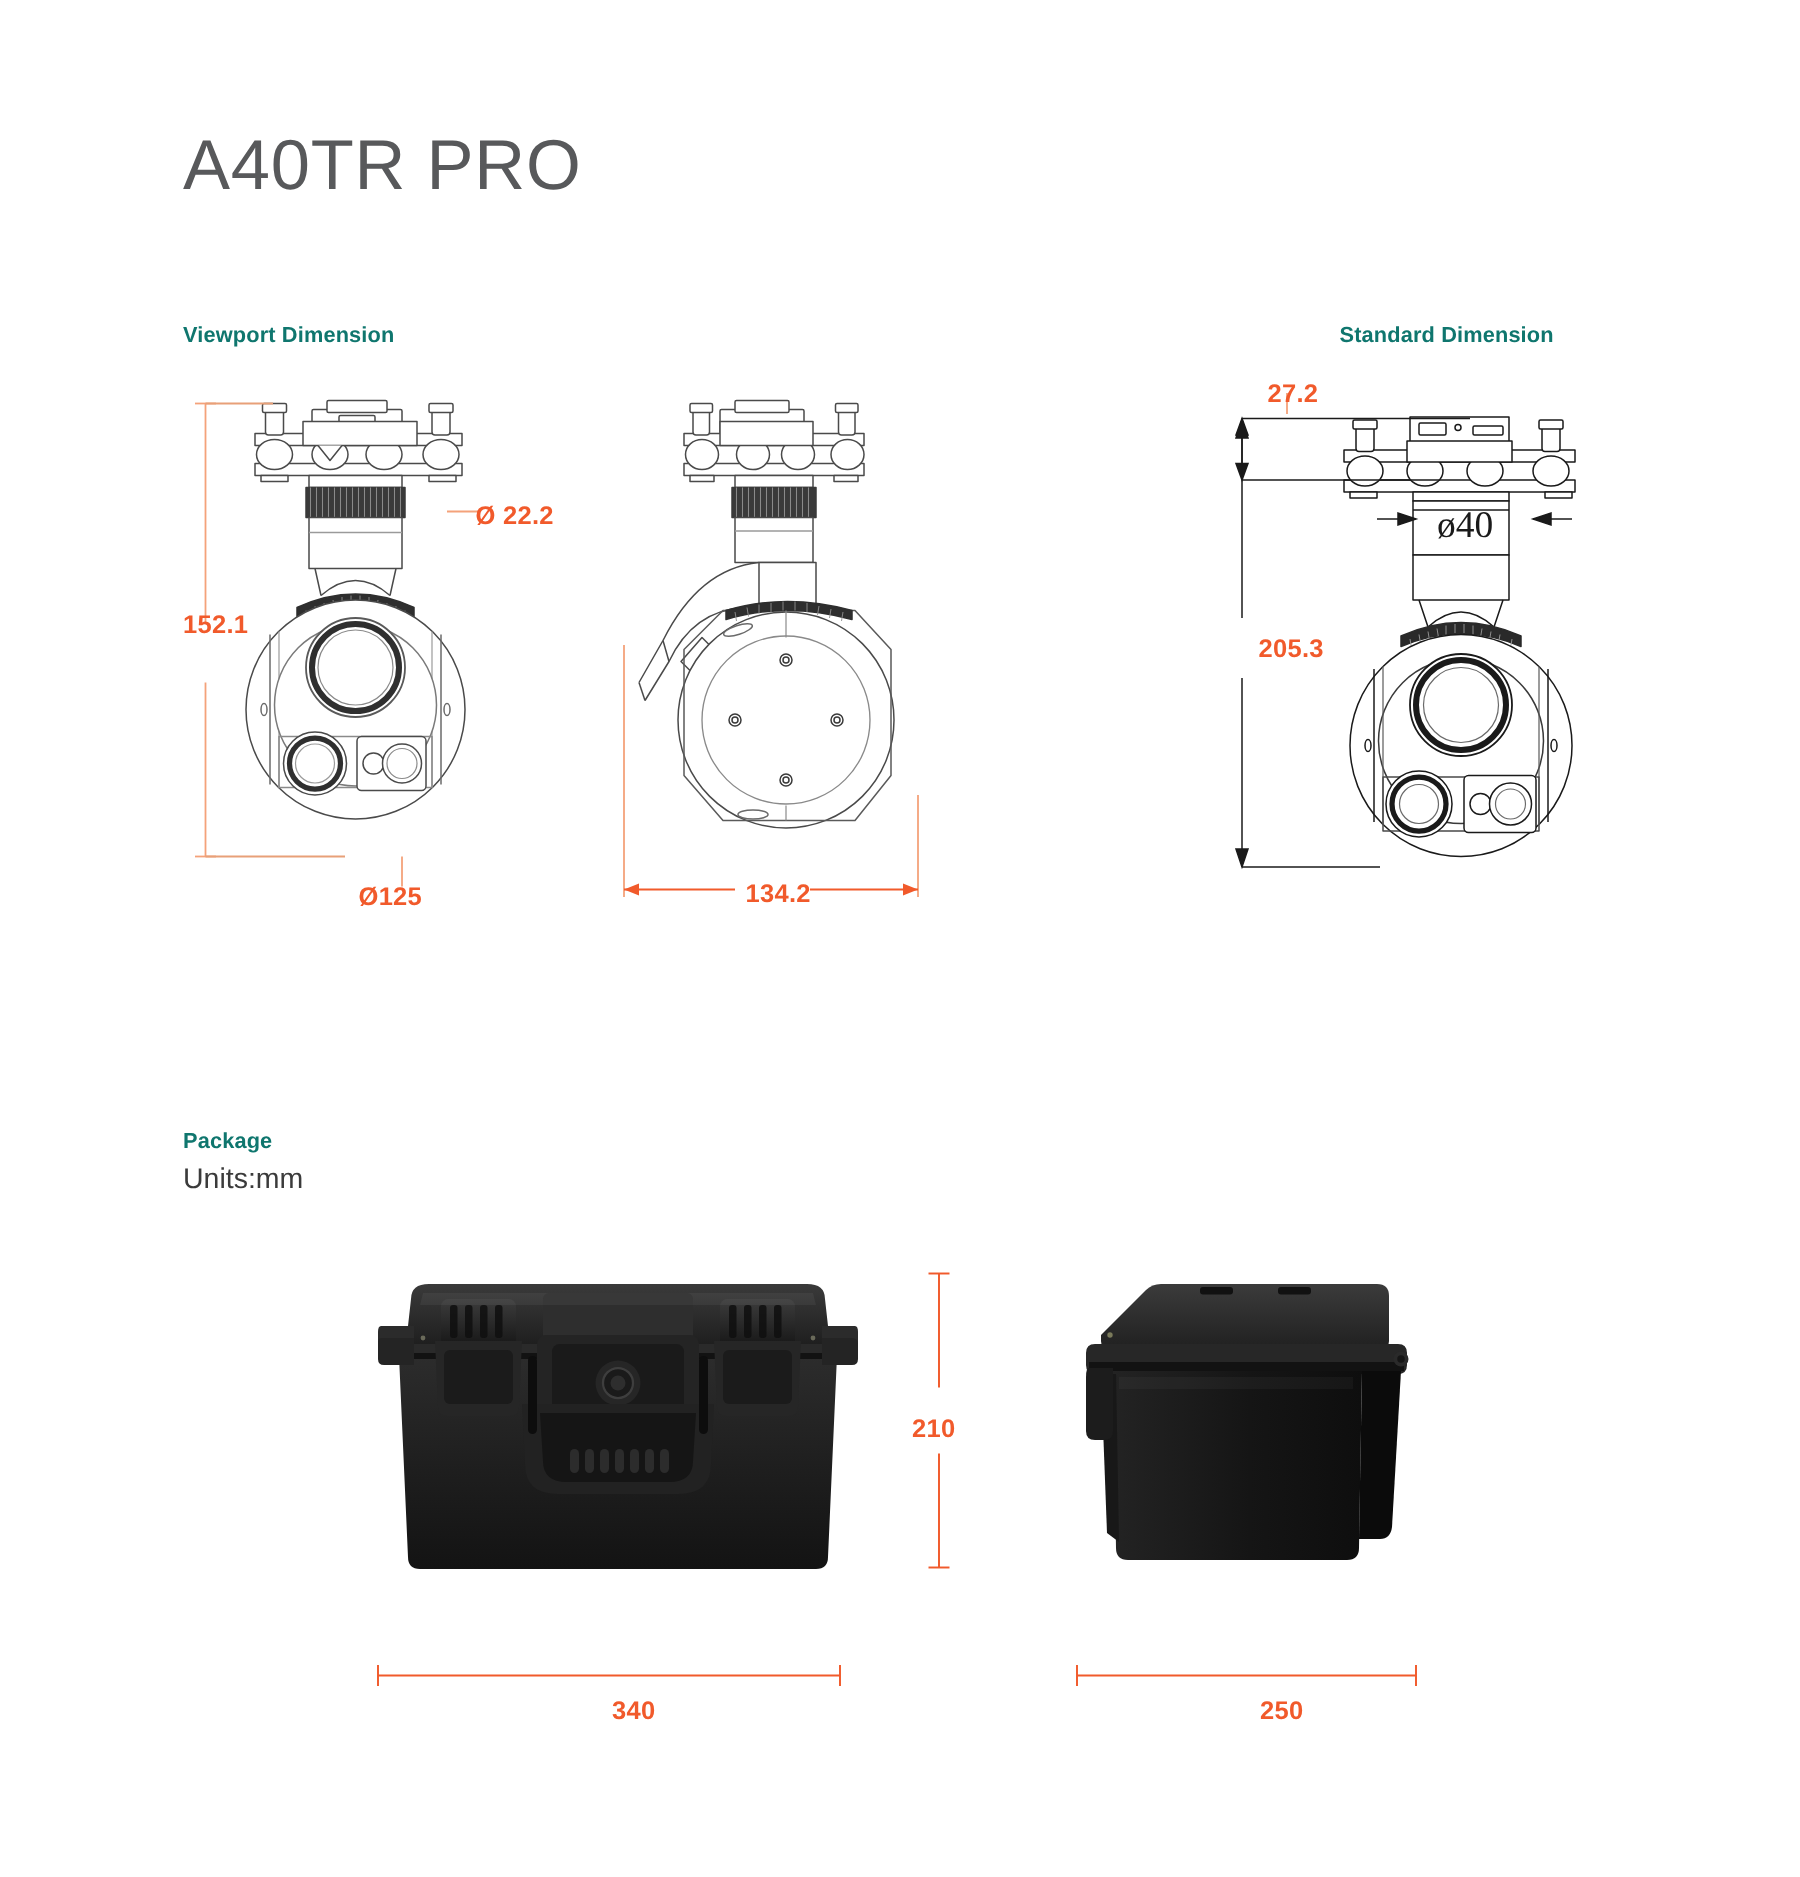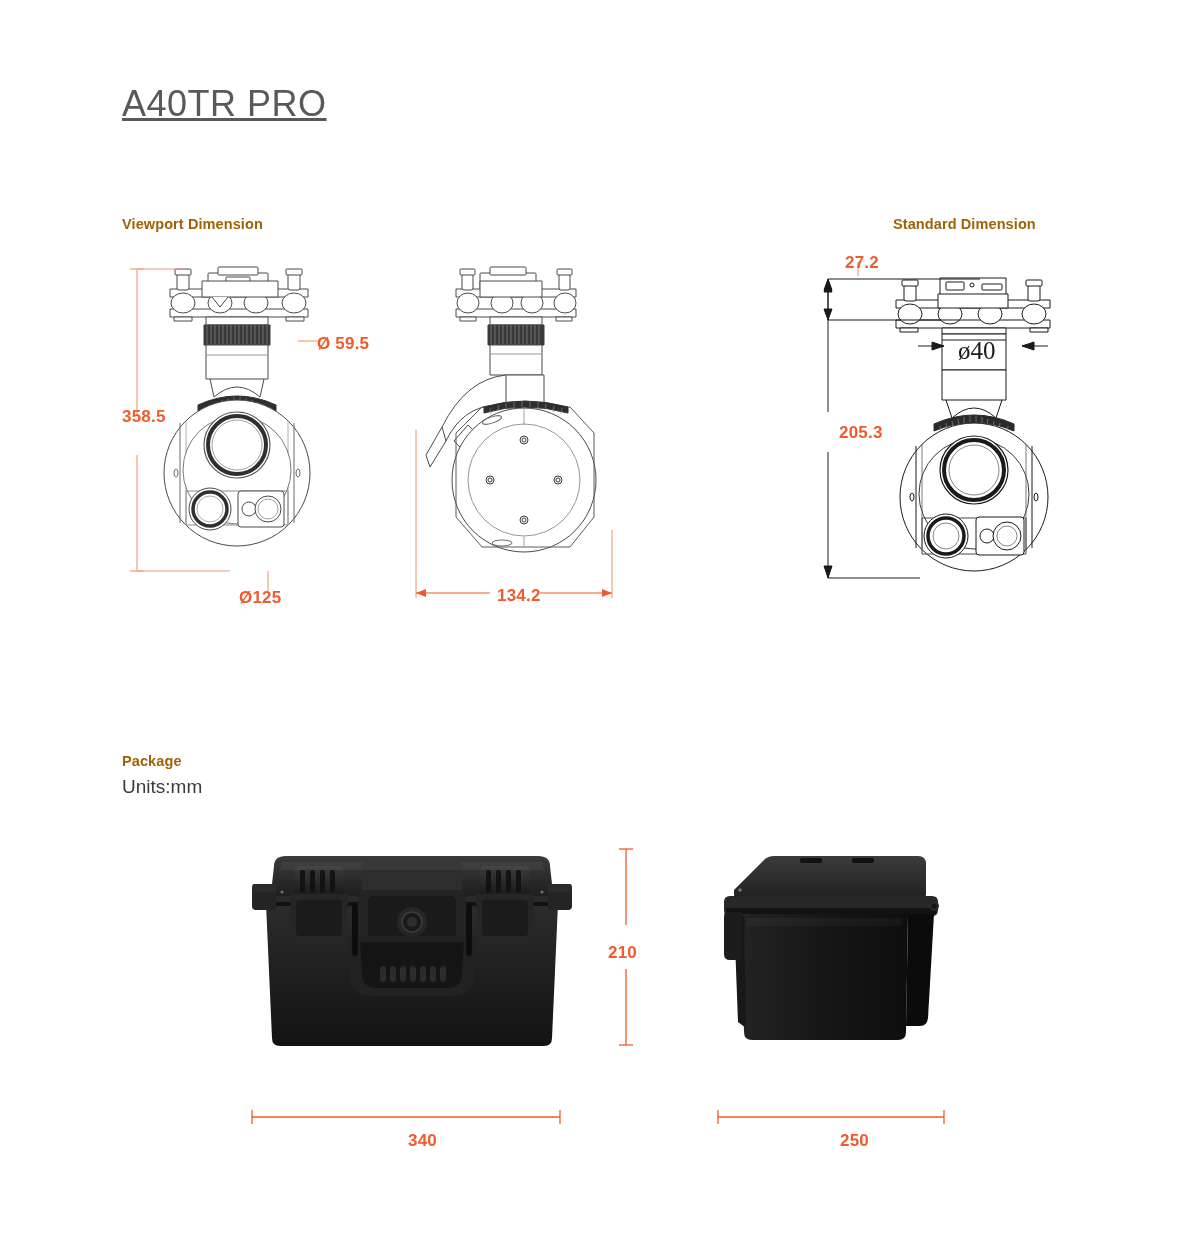--- a/index.html
+++ b/index.html
@@ -12,34 +12,33 @@
     color: #1a1a1a;
     position: relative;
     overflow: hidden;
   }
 
   
   #page-title {
     position: absolute;
     left: 122px;
     top: 86px;
-    font-size: 36px;
+    font-size: 47px;
     font-weight: 300;
     letter-spacing: 0.5px;
     color: #58595b;
     line-height: 1;
-    text-decoration: underline;
   }
 
   
   .section-heading {
     position: absolute;
     font-size: 14.5px;
     font-weight: bold;
-    color: #a16207;
+    color: #0f766e;
     letter-spacing: 0.1px;
     white-space: nowrap;
   }
   #heading-viewport { left: 122px; top: 216px; }
   #heading-standard { left: 893px; top: 216px; }
   #heading-package  { left: 122px; top: 753px; text-align: right; }
 
   #units-label {
     position: absolute;
     left: 122px;
@@ -165,22 +164,22 @@
 
     <line x1="17" y1="14" x2="62" y2="14" stroke="#e8a078"></line>
     <line x1="17" y1="316" x2="110" y2="316" stroke="#e8a078"></line>
 
     <line x1="178" y1="86" x2="200" y2="86"></line>
 
     <line x1="148" y1="316" x2="148" y2="336"></line>
   </g>
 </svg>
 
-<div class="dim" style="left:122px; top:407px;">358.5</div>
-<div class="dim" style="left:317px; top:334px;">Ø 59.5</div>
+<div class="dim" style="left:122px; top:407px;">152.1</div>
+<div class="dim" style="left:317px; top:334px;">Ø 22.2</div>
 <div class="dim" style="left:239px; top:588px;">Ø125</div>
 
 <div class="drawing" id="viewport-side-drawing" style="left:420px; top:255px;">
 <svg width="200" height="340" viewBox="0 0 200 340" fill="none">
   <g stroke="#4a4a4a" stroke-width="1" fill="#ffffff" stroke-linejoin="round">
 
     <rect x="60" y="18" width="56" height="16" rx="1"></rect>
     <rect x="70" y="12" width="36" height="8" rx="1"></rect>
     <rect x="36" y="34" width="120" height="8"></rect>
     <rect x="36" y="54" width="120" height="8"></rect>

